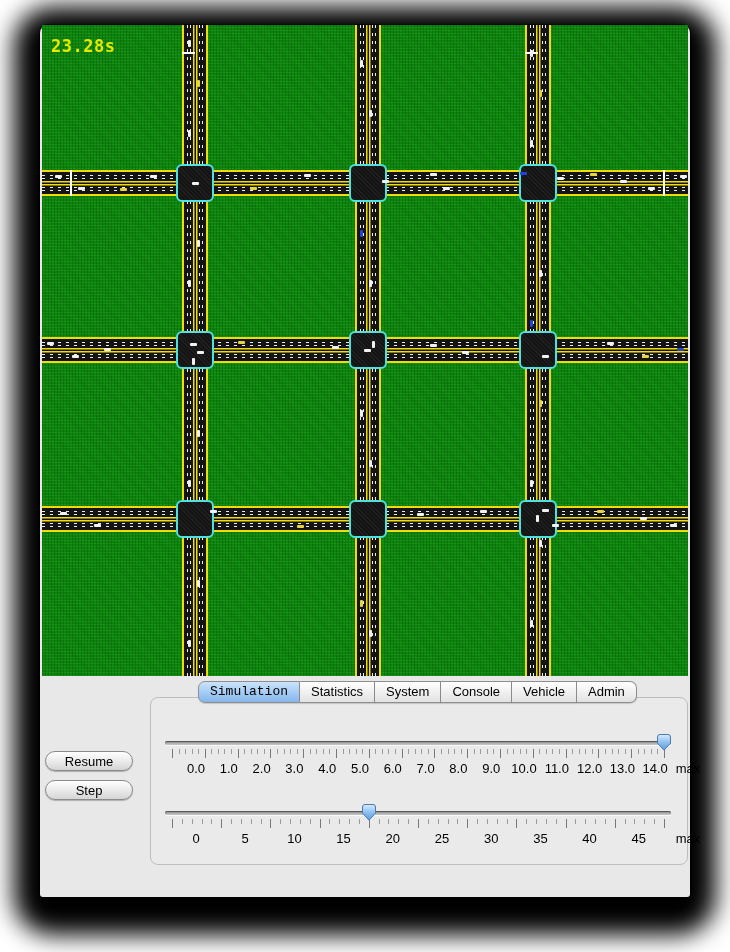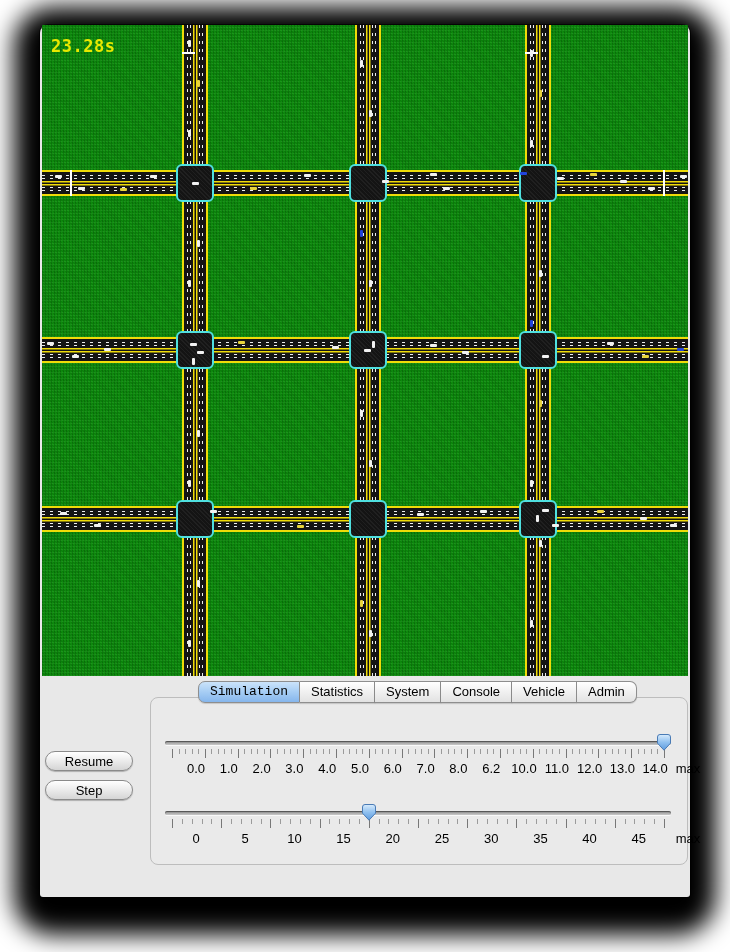--- a/index.html
+++ b/index.html
@@ -280,21 +280,21 @@
             <div class="tick-labels">
               <span class="ticklab" style="left: 7px;">0.0</span>
               <span class="ticklab" style="left: 39.8px;">1.0</span>
               <span class="ticklab" style="left: 72.6px;">2.0</span>
               <span class="ticklab" style="left: 105.4px;">3.0</span>
               <span class="ticklab" style="left: 138.2px;">4.0</span>
               <span class="ticklab" style="left: 171px;">5.0</span>
               <span class="ticklab" style="left: 203.8px;">6.0</span>
               <span class="ticklab" style="left: 236.6px;">7.0</span>
               <span class="ticklab" style="left: 269.4px;">8.0</span>
-              <span class="ticklab" style="left: 302.2px;">6.2</span>
+              <span class="ticklab" style="left: 302.2px;">9.0</span>
               <span class="ticklab" style="left: 335px;">10.0</span>
               <span class="ticklab" style="left: 367.8px;">11.0</span>
               <span class="ticklab" style="left: 400.6px; text-align: center;">12.0</span>
               <span class="ticklab" style="left: 433.4px;">13.0</span>
               <span class="ticklab" style="left: 466.2px;">14.0</span>
               <span class="ticklab" style="left: 499px;">max</span>
             </div>
             <div class="thumb" style="left: 492px;"><svg width="14" height="17" viewBox="0 0 14 17">
                 <defs>
                   <linearGradient id="tg0" x1="0" y1="0" x2="0" y2="1">

